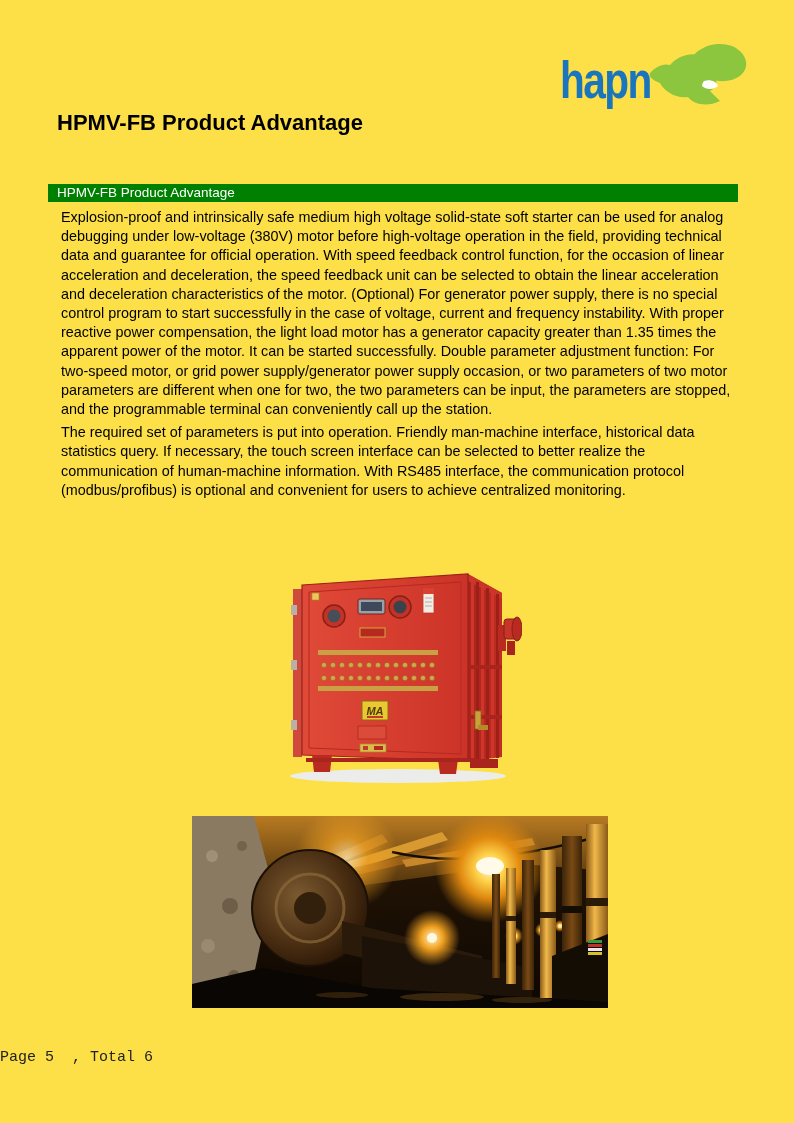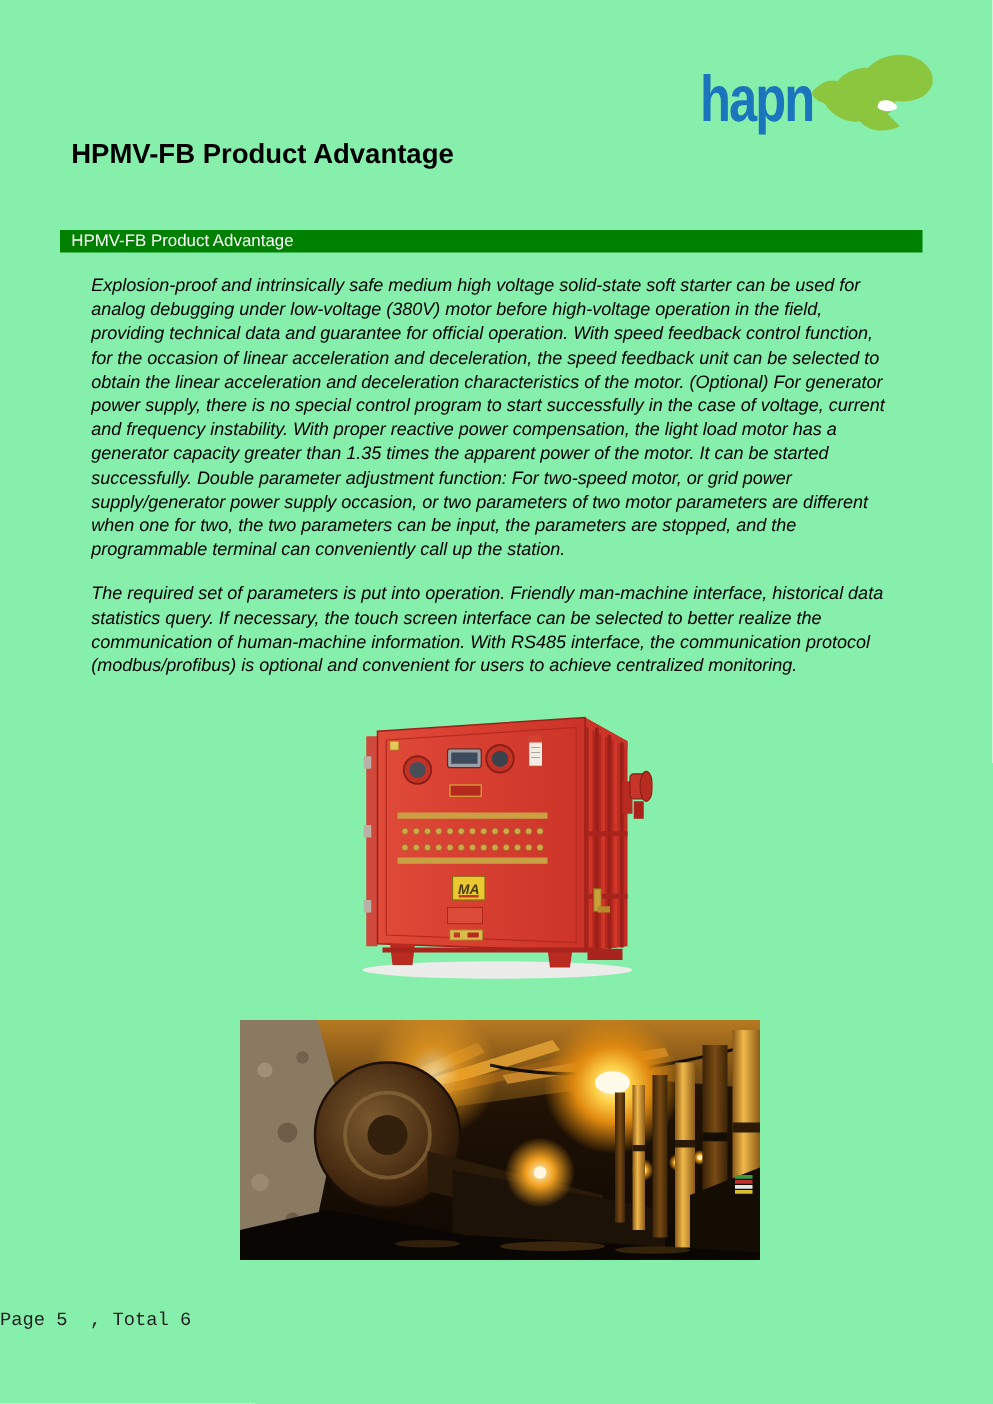--- a/index.html
+++ b/index.html
@@ -1,20 +1,20 @@
 <!DOCTYPE html>
 <html><head>
 <meta charset="utf-8">
 <style>
   * { margin:0; padding:0; box-sizing:border-box; }
   html,body { background:#ffffff; }
   .page {
     position:relative;
     width:794px; height:1123px;
-    background:#86efac;
+    background:#fde047;
     font-family:"Liberation Sans", sans-serif;
     overflow:hidden;
   }
   
   .logo { position:absolute; left:558px; top:40px; width:190px; height:68px; }
   .logo-text {
     position:absolute; left:2px; bottom:2px;
     font-size:52px; font-weight:bold; color:#1b75bc;
     letter-spacing:-2px;
     transform:scaleX(0.78); transform-origin:left bottom;
@@ -31,21 +31,21 @@
     position:absolute; left:48px; top:184px; width:690px; height:18px;
     background:#008000;
     color:#ffffff; font-size:13.5px; line-height:18px;
     padding-left:9px;
   }
   
   .body-text {
     position:absolute; left:57px; top:204px; width:678px;
     font-size:14.4px; line-height:19.2px; color:#000000;
   }
-  .body-text p { margin:16px;font-style:italic; }
+  .body-text p { margin:4px; }
   
   .equipment-fig { position:absolute; left:270px; top:565px; width:252px; height:220px;text-align:center; }
   .tunnel-fig   { position:absolute; left:192px; top:816px; width:416px; height:192px; }
   .equipment-fig svg, .tunnel-fig svg { display:block; width:100%; height:100%; }
   
   .footer {
     position:absolute; left:0; top:1047px; width:100%;
   }
   .footer span {
     font-family:"Liberation Mono", monospace;

